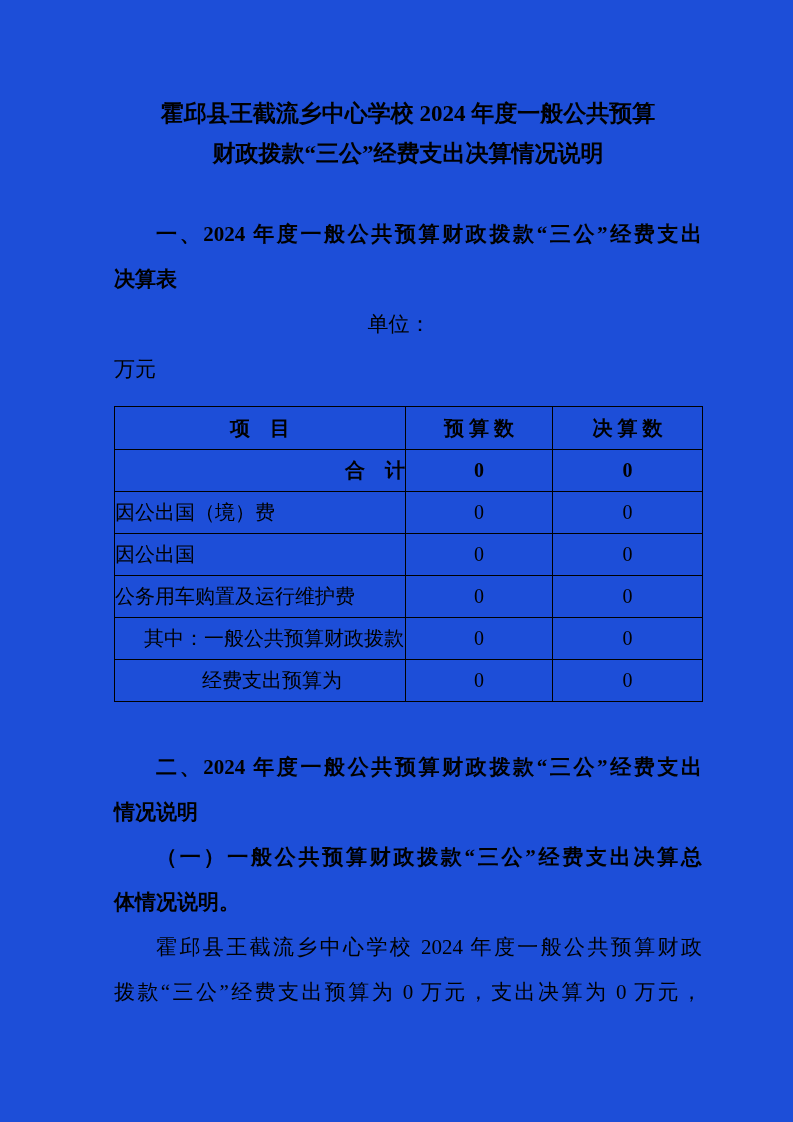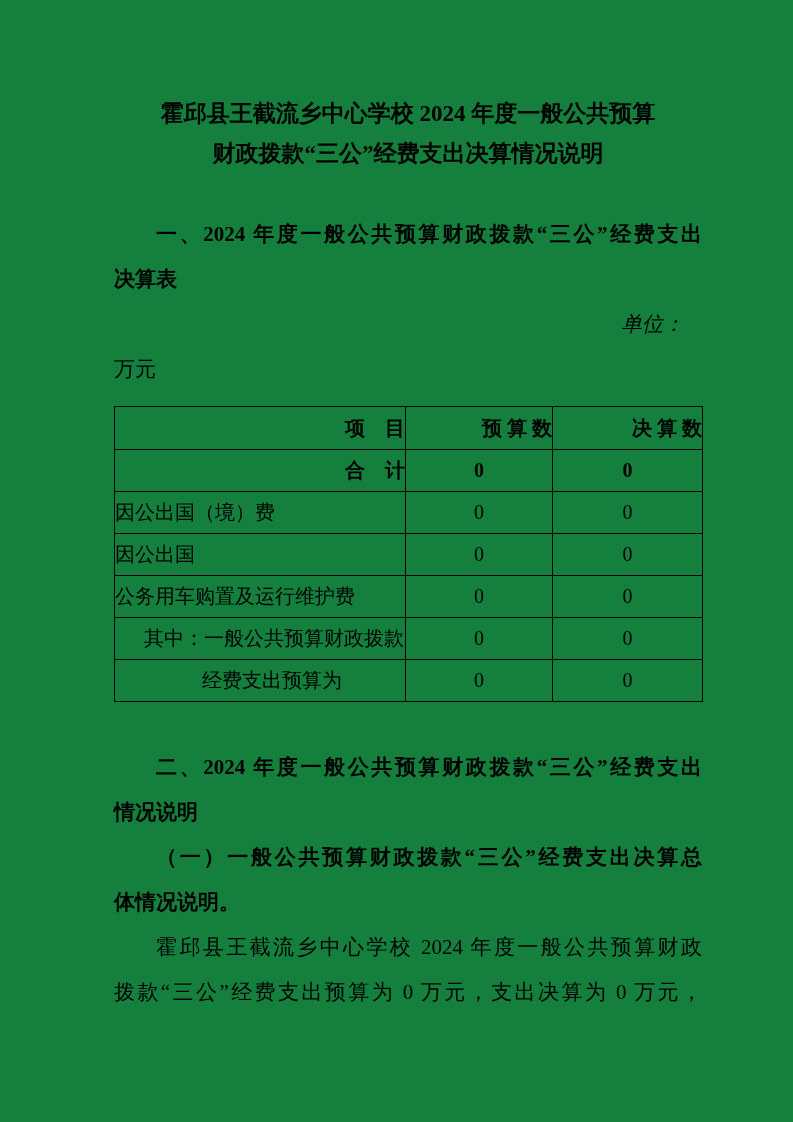--- a/index.html
+++ b/index.html
@@ -4,21 +4,21 @@
 <style>
   html, body {
     margin: 0;
     padding: 0;
     background: #ffffff;
   }
   .page {
     position: relative;
     width: 793px;
     height: 1122px;
-    background: #15803d;
+    background: #1d4ed8;
     color: #000000;
     font-family: "Liberation Serif", "DejaVu Serif", serif;
     overflow: hidden;
     box-sizing: border-box;
   }
   .content {
     padding: 94px 91px 0 114px; 
     box-sizing: border-box;
   }
   
@@ -36,23 +36,22 @@
   }
   .bold { font-weight: bold; }
   .indent { text-indent: 2em; }
   .jl { 
     white-space: normal;
     text-align: justify;
     text-align-last: justify;
   }
   .sec1 { margin-top: 38px; }
   .unit-line {
-    text-align: right;
+    text-align: center;
     padding-right: 18px;
-    font-style: italic;
   }
   .sec2 { margin-top: 43px; }
   
   table.budget {
     width: 588px;
     margin-top: 14px;
     border-collapse: collapse;
     table-layout: fixed;
     font-size: 20px;
   }
@@ -62,21 +61,21 @@
   table.budget th, table.budget td {
     border: 1px solid #000;
     vertical-align: middle;
     padding: 0;
     overflow: hidden;
   }
   table.budget tr { height: 42px; }
   table.budget tr.hdr { height: 43px; }
   table.budget th {
     font-weight: bold;
-    text-align: right;
+    text-align: center;
   }
   td.num { text-align: center; }
   td.item {
     text-align: left;
     padding-left: 8px;
   }
   tr.r-total td.item {
     text-align: right;
     padding-left: 0;
   }

